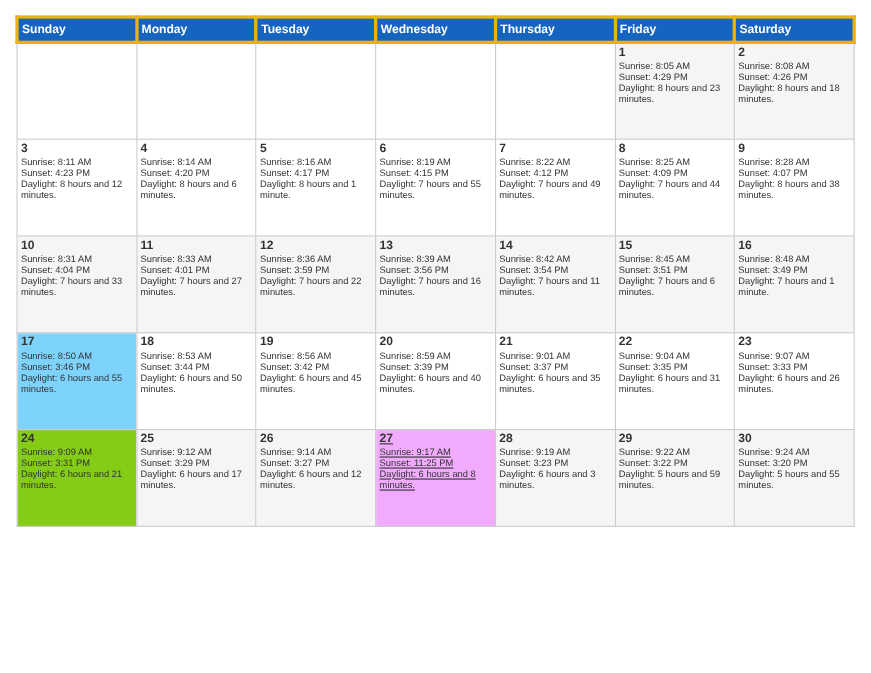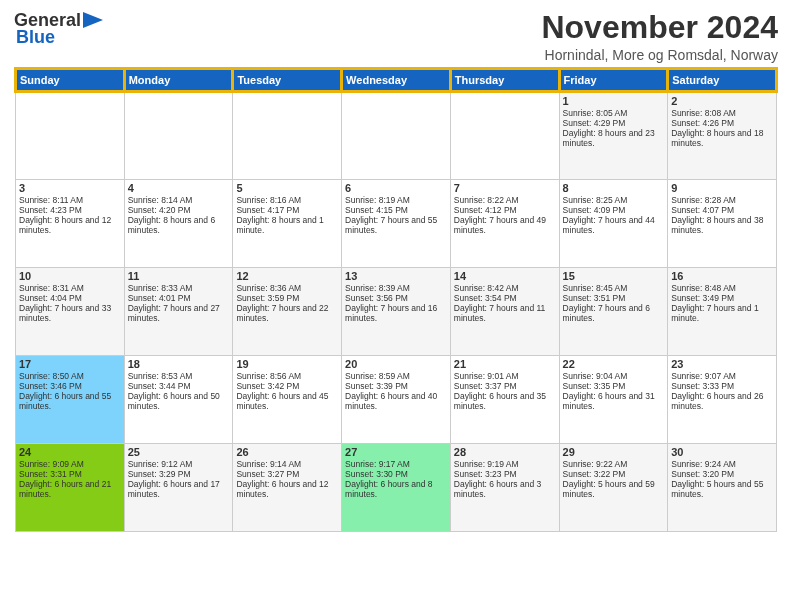--- a/index.html
+++ b/index.html
@@ -76,35 +76,20 @@
       margin-bottom: 1px;
     }
     .cell-empty {
       background: #fff !important;
     }
   </style>
 </head>
 <body>
 
 <div class="container">
-  <div class="header-row">
-    <div class="logo">
-      <div style="display:flex;align-items:center;">
-        <span style="font-size:18px;font-weight:bold;color:#333;">General</span>
-        <svg width="20" height="16" viewBox="0 0 20 16" style="margin-left:2px;margin-top:-2px;">
-          <polygon points="0,16 20,8 0,0" fill="#1565C0"></polygon>
-        </svg>
-      </div>
-      <span style="font-size:18px;font-weight:bold;color:#1565C0;margin-top:-4px;margin-left:2px;">Blue</span>
-    </div>
-    <div class="title-block">
-      <div class="month-title">November 2024</div>
-      <div class="location">Hornindal, More og Romsdal, Norway</div>
-    </div>
-  </div>
 
   <table class="calendar">
     <thead>
       <tr>
         <th>Sunday</th>
         <th>Monday</th>
         <th>Tuesday</th>
         <th>Wednesday</th>
         <th>Thursday</th>
         <th>Friday</th>
@@ -171,22 +156,22 @@
           <td style="background: rgb(255, 255, 255);"><span class="day-num">23</span>
 <span>Sunrise: 9:07 AM</span><br><span>Sunset: 3:33 PM</span><br><span>Daylight: 6 hours and 26 minutes.</span></td>
         </tr>
         <tr>
           <td style="background: #84cc16;"><span class="day-num">24</span>
 <span>Sunrise: 9:09 AM</span><br><span>Sunset: 3:31 PM</span><br><span>Daylight: 6 hours and 21 minutes.</span></td>
           <td style="background: rgb(245, 245, 245);"><span class="day-num">25</span>
 <span>Sunrise: 9:12 AM</span><br><span>Sunset: 3:29 PM</span><br><span>Daylight: 6 hours and 17 minutes.</span></td>
           <td style="background: rgb(245, 245, 245);"><span class="day-num">26</span>
 <span>Sunrise: 9:14 AM</span><br><span>Sunset: 3:27 PM</span><br><span>Daylight: 6 hours and 12 minutes.</span></td>
-          <td style="background: #86efac;"><span class="day-num">27</span>
-<span>Sunrise: 9:17 AM</span><br><span>Sunset: 3:30 PM</span><br><span>Daylight: 6 hours and 8 minutes.</span></td>
+          <td style="background: #f0abfc; text-decoration: underline;"><span class="day-num">27</span>
+<span>Sunrise: 9:17 AM</span><br><span>Sunset: 11:25 PM</span><br><span>Daylight: 6 hours and 8 minutes.</span></td>
           <td style="background: rgb(245, 245, 245);"><span class="day-num">28</span>
 <span>Sunrise: 9:19 AM</span><br><span>Sunset: 3:23 PM</span><br><span>Daylight: 6 hours and 3 minutes.</span></td>
           <td style="background: rgb(245, 245, 245); margin-left: 28px;"><span class="day-num">29</span>
 <span>Sunrise: 9:22 AM</span><br><span>Sunset: 3:22 PM</span><br><span>Daylight: 5 hours and 59 minutes.</span></td>
           <td style="background: rgb(245, 245, 245);"><span class="day-num">30</span>
 <span>Sunrise: 9:24 AM</span><br><span>Sunset: 3:20 PM</span><br><span>Daylight: 5 hours and 55 minutes.</span></td>
         </tr>
       </tbody>
   </table>
 </div>

